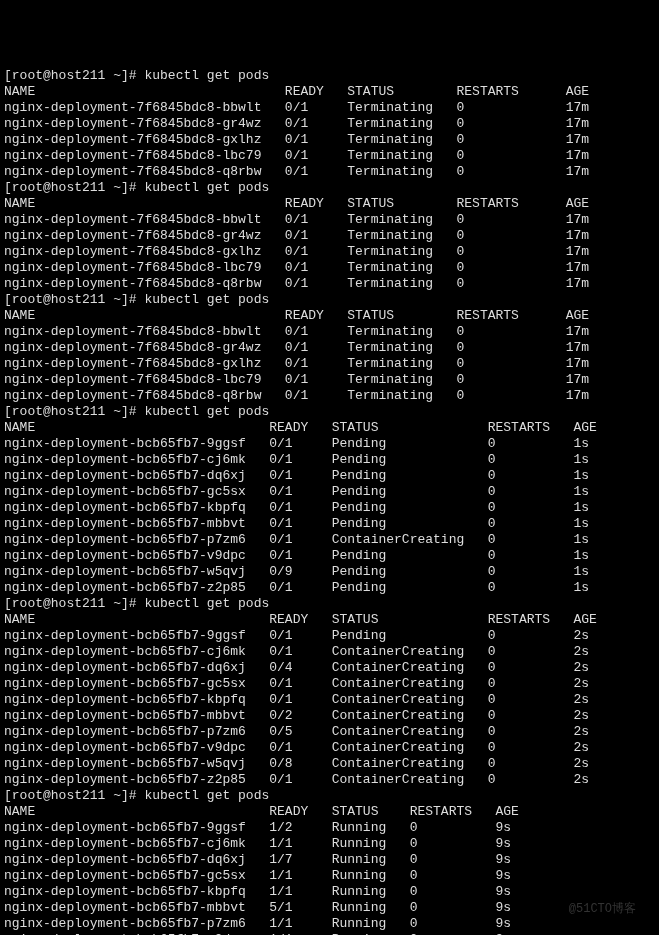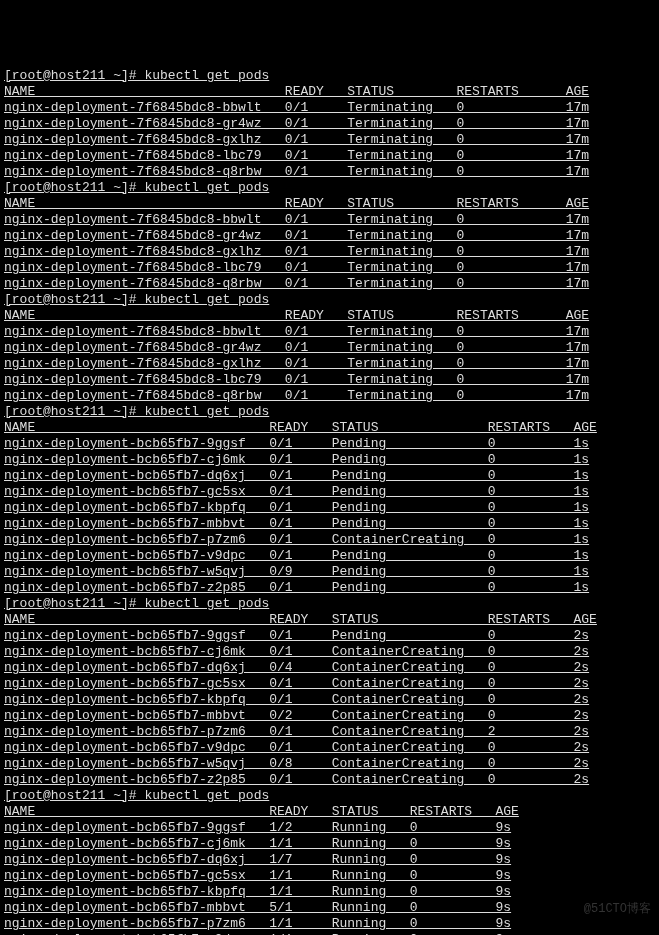--- a/index.html
+++ b/index.html
@@ -9,25 +9,25 @@
       font-family: 'Consolas', 'Monaco', 'Courier New', monospace;
       font-size: 13px;
       line-height: 16px;
       padding: 4px;
       width: 659px;
       height: 935px;
       position: relative;
       white-space: pre;
       overflow: hidden;
     }
-    .line { white-space: pre; text-decoration: underline; }
+    .line { white-space: pre; }
     .watermark {
       position: absolute;
       bottom: 18px;
-      right: 8px;
+      right: 23px;
       color: #555;
       font-size: 12px;
       opacity: 0.6;
       margin-left: 28px;
     }
   </style>
 </head>
 <body>
 
 
@@ -66,21 +66,21 @@
 <span class="line">nginx-deployment-bcb65fb7-w5qvj   0/9     Pending             0          1s</span>
 <span class="line">nginx-deployment-bcb65fb7-z2p85   0/1     Pending             0          1s</span>
 <span class="line">[root@host211 ~]# kubectl get pods</span>
 <span class="line">NAME                              READY   STATUS              RESTARTS   AGE</span>
 <span class="line">nginx-deployment-bcb65fb7-9ggsf   0/1     Pending             0          2s</span>
 <span class="line">nginx-deployment-bcb65fb7-cj6mk   0/1     ContainerCreating   0          2s</span>
 <span class="line">nginx-deployment-bcb65fb7-dq6xj   0/4     ContainerCreating   0          2s</span>
 <span class="line">nginx-deployment-bcb65fb7-gc5sx   0/1     ContainerCreating   0          2s</span>
 <span class="line">nginx-deployment-bcb65fb7-kbpfq   0/1     ContainerCreating   0          2s</span>
 <span class="line">nginx-deployment-bcb65fb7-mbbvt   0/2     ContainerCreating   0          2s</span>
-<span class="line">nginx-deployment-bcb65fb7-p7zm6   0/1     ContainerCreating   2          2s</span>
+<span class="line">nginx-deployment-bcb65fb7-p7zm6   0/5     ContainerCreating   0          2s</span>
 <span class="line">nginx-deployment-bcb65fb7-v9dpc   0/1     ContainerCreating   0          2s</span>
 <span class="line">nginx-deployment-bcb65fb7-w5qvj   0/8     ContainerCreating   0          2s</span>
 <span class="line">nginx-deployment-bcb65fb7-z2p85   0/1     ContainerCreating   0          2s</span>
 <span class="line">[root@host211 ~]# kubectl get pods</span>
 <span class="line">NAME                              READY   STATUS    RESTARTS   AGE</span>
 <span class="line">nginx-deployment-bcb65fb7-9ggsf   1/2     Running   0          9s</span>
 <span class="line">nginx-deployment-bcb65fb7-cj6mk   1/1     Running   0          9s</span>
 <span class="line">nginx-deployment-bcb65fb7-dq6xj   1/7     Running   0          9s</span>
 <span class="line">nginx-deployment-bcb65fb7-gc5sx   1/1     Running   0          9s</span>
 <span class="line">nginx-deployment-bcb65fb7-kbpfq   1/1     Running   0          9s</span>

